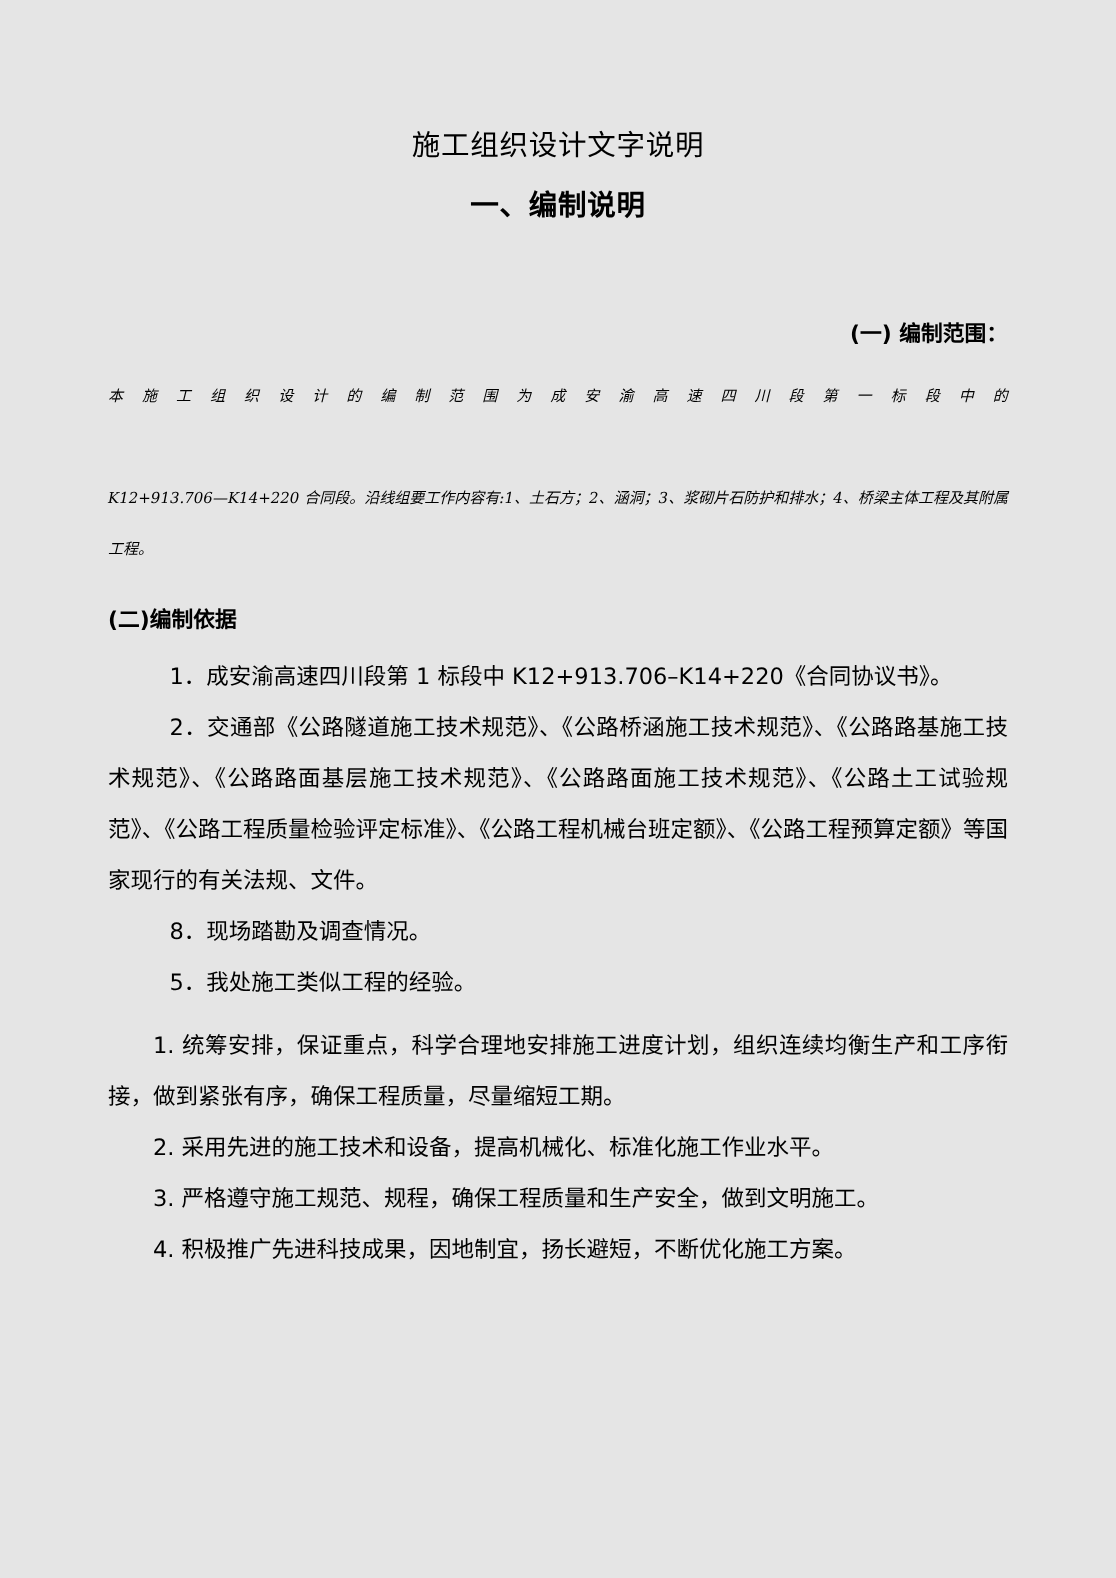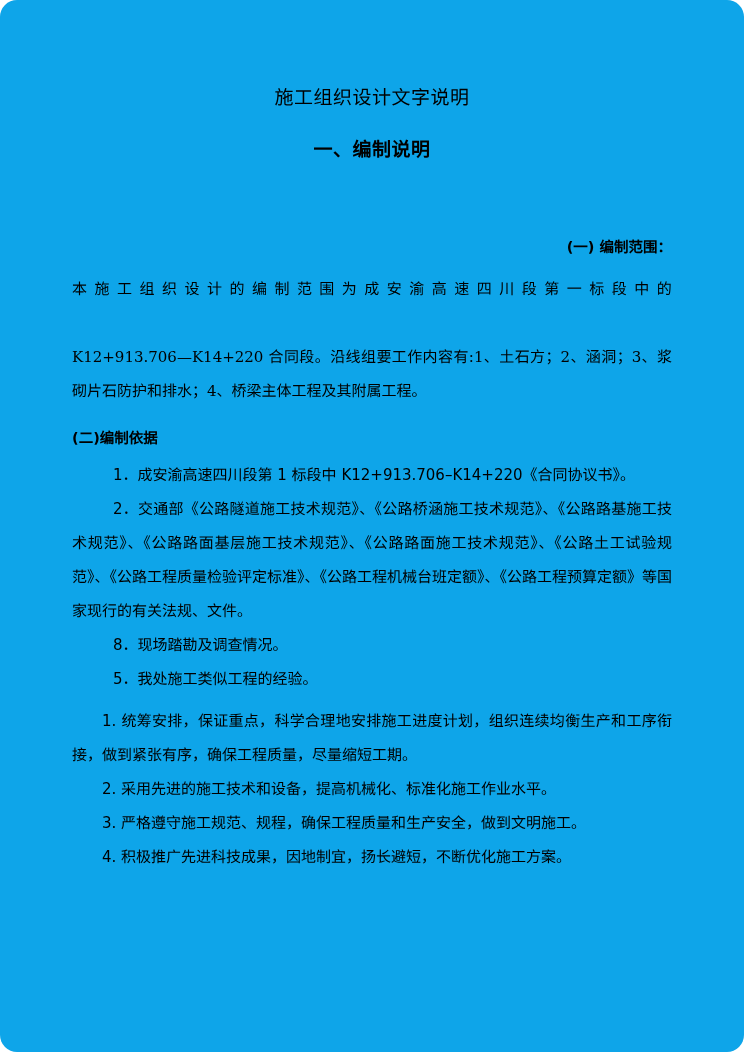--- a/index.html
+++ b/index.html
@@ -9,25 +9,24 @@
     background: #ffffff;
   }
   body {
     font-family: "Liberation Sans", "DejaVu Sans", sans-serif;
     color: #000000;
   }
   .page {
     position: relative;
     width: 744px;
     height: 1052px;
-    background: #0ea5e9;
+    background: #e5e5e5;
     overflow: hidden;
     box-sizing: border-box;
     padding: 16px;
-    border-radius: 17px;
   }
   .content {
     position: absolute;
     left: 72px;
     top: 0;
     width: 600px;
   }
 
   
   .doc-title {
@@ -38,45 +37,46 @@
     margin: 0;
     padding-top: 84px;
     line-height: 1.4;
     font-family: "DejaVu Sans", "Liberation Sans", sans-serif;
   }
   .doc-subtitle {
     text-align: center;
     font-size: 19px;
     font-weight: 700;
     letter-spacing: 0.5px;
-    margin: 12px;
+    margin: 0;
     padding-top: 14px;
     line-height: 1.4;
-    font-family: Liberation Serif, serif;
+    font-family: Liberation Mono, monospace;
   }
 
   
   .sec-head {
     font-size: 14.5px;
     font-weight: 700;
     line-height: 1.5;
     margin: 0;
     font-family: "DejaVu Sans", "Liberation Sans", sans-serif;
   }
   .sec-head.s1 { padding-top: 62px; padding-left: 9px; text-align: right; }
   .sec-head.s2 { padding-top: 20px; padding-left: 0px; }
   .sec-head.s3 { padding-top: 22px; padding-left: 28px; }
 
   
   .para {
-    font-size: 15px;
+    font-size: 10px;
     line-height: 34px;
     margin: 0;
     text-align: justify;
     font-family: "DejaVu Serif", "Liberation Serif", serif;
+    font-style: italic;
   }
   .para.lead {
     padding-top: 13px;
   }
   
   .stretch-line {
     display: block;
     text-align: justify;
     text-align-last: justify;
     letter-spacing: 0.02em;

